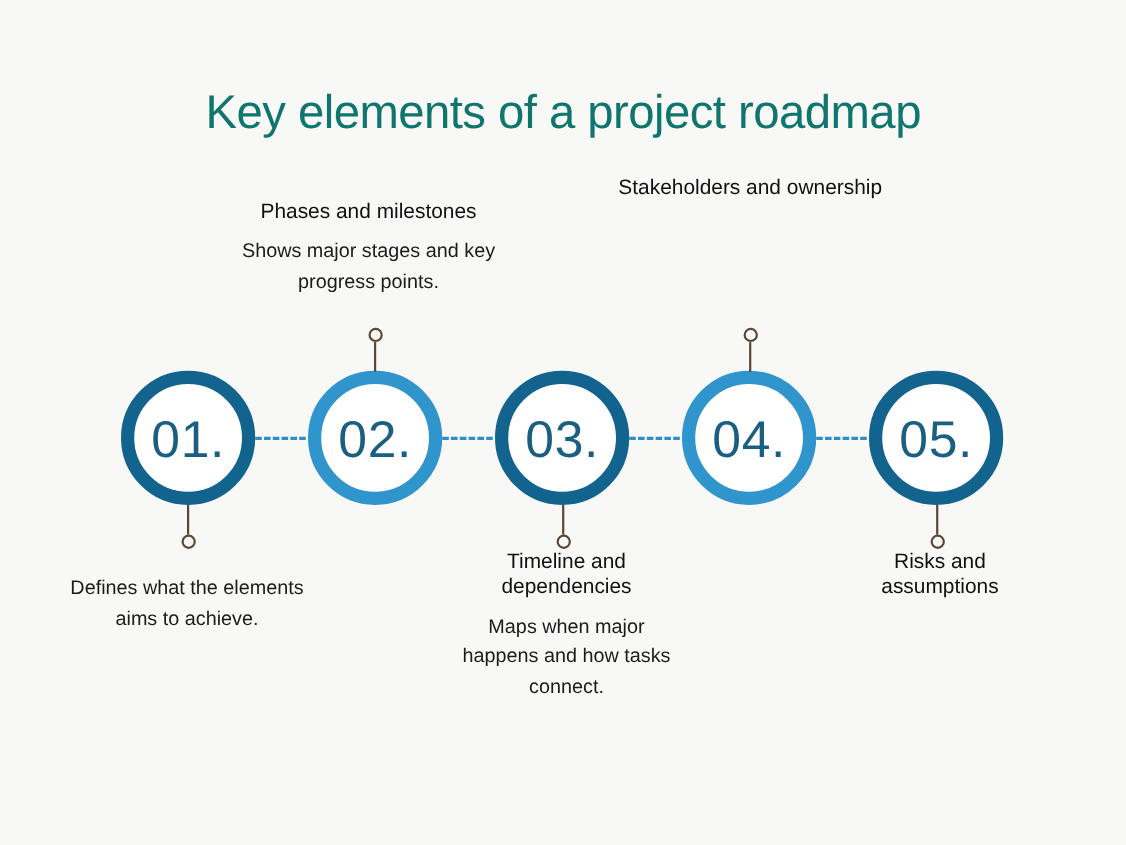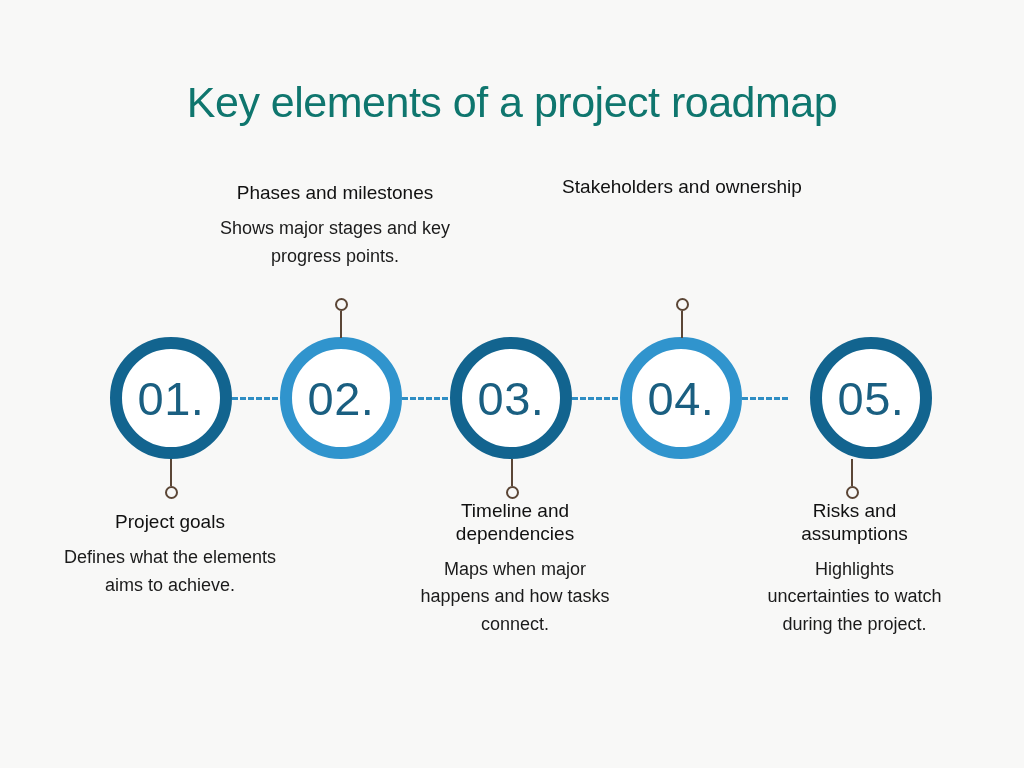--- a/index.html
+++ b/index.html
@@ -125,21 +125,20 @@
   <div class="connector" style="left:742px; width:46px;"></div>
 
   <div class="node" style="left:110px;">
     <div class="ring dark"></div>
     <div class="num">01.</div>
   </div>
   <div class="stem down" style="left:170px; top:459px; height:27px;">
     <div class="pin"></div>
   </div>
   <div class="label" style="left:60px; top:511px; width:220px;">
-    <div class="head">Project goals</div>
     <div class="desc">Defines what the elements aims to achieve.</div>
   </div>
 
   <div class="node" style="left:280px;">
     <div class="ring light"></div>
     <div class="num">02.</div>
   </div>
   <div class="stem up" style="left:340px; top:311px; height:27px;">
     <div class="pin"></div>
   </div>
@@ -160,29 +159,28 @@
     <div class="desc">Maps when major happens and how tasks connect.</div>
   </div>
 
   <div class="node" style="left:620px;">
     <div class="ring light"></div>
     <div class="num">04.</div>
   </div>
   <div class="stem up" style="left:681px; top:311px; height:27px;">
     <div class="pin"></div>
   </div>
-  <div class="label" style="left:562px; top:176px; width:240px;">
+  <div class="label" style="left:562px; top:160px; width:240px;">
     <div class="head">Stakeholders and ownership</div>
   </div>
 
-  <div class="node" style="left:810px;">
+  <div class="node" style="left:790px;">
     <div class="ring dark"></div>
     <div class="num">05.</div>
   </div>
   <div class="stem down" style="left:851px; top:459px; height:27px;">
     <div class="pin"></div>
   </div>
   <div class="label" style="left:762px; top:500px; width:185px;">
     <div class="head">Risks and assumptions</div>
-    <div class="desc">Highlights uncertainties to watch during the project.</div>
   </div>
 
 </div>
 
 </body></html>

